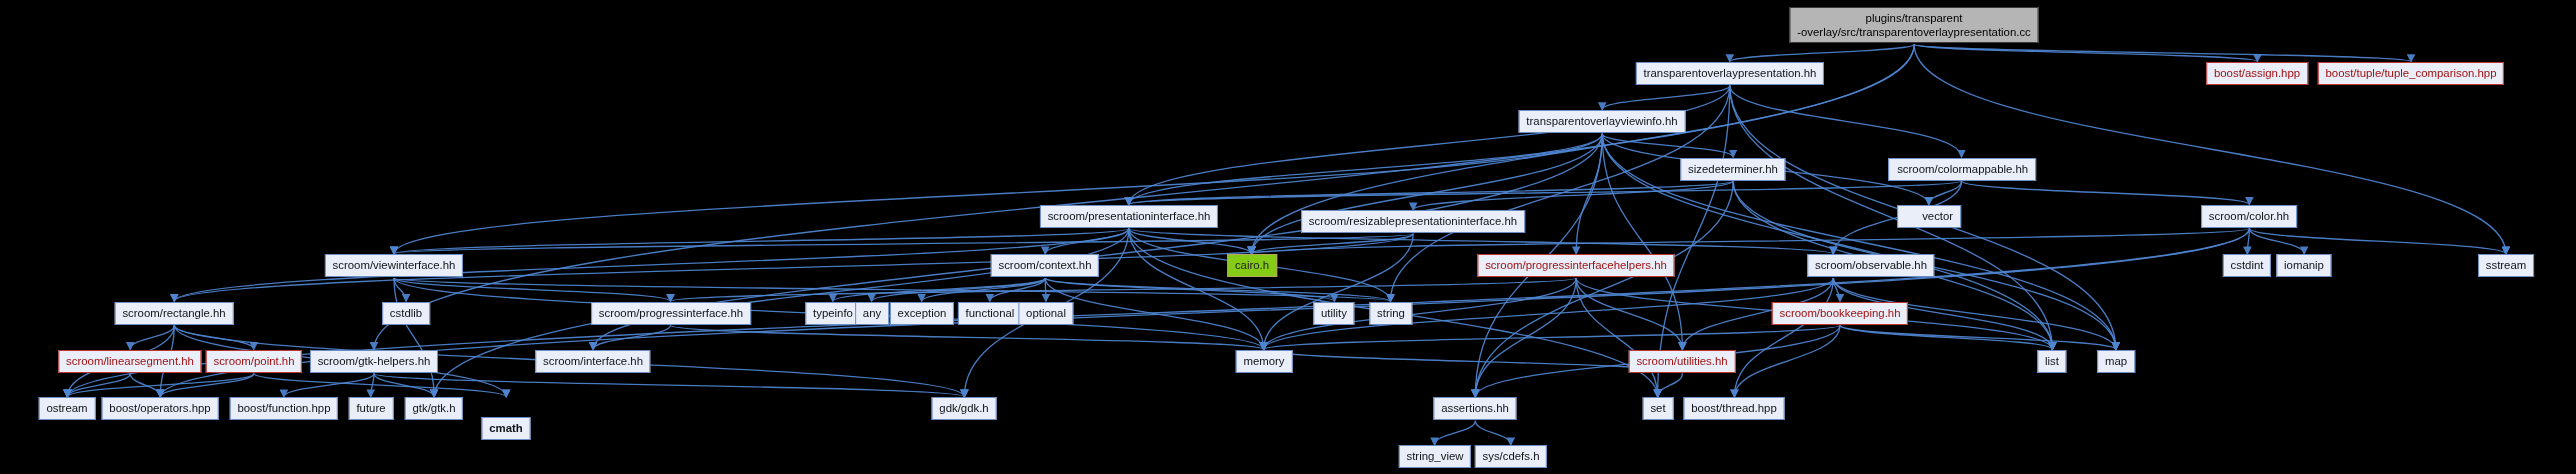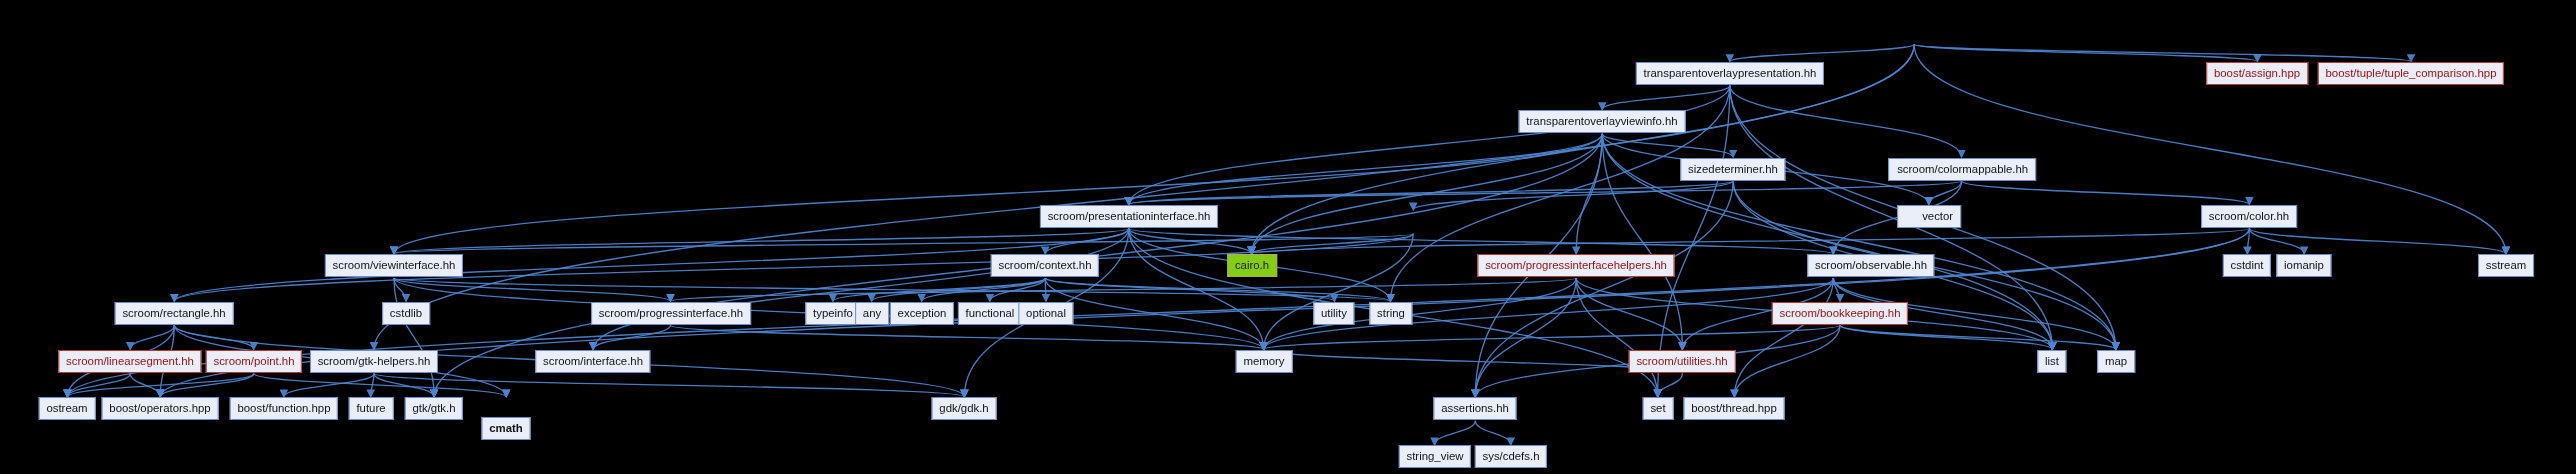--- a/index.html
+++ b/index.html
@@ -126,20 +126,24 @@
         <path d="M 195 559 C 195 576.5, 101 576.5, 101 594" class="edge" marker-end="url(#arrowhead)"></path>
         <path d="M 195 559 C 195 576.5, 240 576.5, 240 594" class="edge" marker-end="url(#arrowhead)"></path>
         <path d="M 380 559 C 380 576.5, 101 576.5, 101 594" class="edge" marker-end="url(#arrowhead)"></path>
         <path d="M 380 559 C 380 576.5, 240 576.5, 240 594" class="edge" marker-end="url(#arrowhead)"></path>
         <path d="M 380 559 C 380 576.5, 758 576.5, 758 594" class="edge" marker-end="url(#arrowhead)"></path>
         <path d="M 2209 630 C 2209 648, 2148 648, 2148 666" class="edge" marker-end="url(#arrowhead)"></path>
         <path d="M 2209 630 C 2209 648, 2262 648, 2262 666" class="edge" marker-end="url(#arrowhead)"></path>
       </g>
   </svg>
 
+<div class="node main" style="left: 1914px; top: 6.7px;">
+      <div>plugins/transparent</div>
+      <div>-overlay/src/transparentoverlaypresentation.cc</div>
+    </div>
     <div class="node normal" style="left: 1730px; top: 62px;">
       <div>transparentoverlaypresentation.hh</div>
     </div>
     <div class="node red" style="left: 2257px; top: 62px;">
       <div>boost/assign.hpp</div>
     </div>
     <div class="node red" style="left: 2411px; top: 62px;">
       <div>boost/tuple/tuple_comparison.hpp</div>
     </div>
     <div class="node normal" style="left: 1602px; top: 110px;">
@@ -153,20 +157,23 @@
     </div>
     <div class="node normal" style="left: 1929px; top: 205px; padding-left: 24px;">
       <div>vector</div>
     </div>
     <div class="node normal" style="left: 2249px; top: 205px;">
       <div>scroom/color.hh</div>
     </div>
     <div class="node normal" style="left: 1129px; top: 205px;">
       <div>scroom/presentationinterface.hh</div>
     </div>
+    <div class="node normal" style="left: 1413px; top: 210px;">
+      <div>scroom/resizablepresentationinterface.hh</div>
+    </div>
     <div class="node yellow" style="left: 1252px; top: 254px;">
       <div>cairo.h</div>
     </div>
     <div class="node normal" style="left: 1045px; top: 254px;">
       <div>scroom/context.hh</div>
     </div>
     <div class="node normal" style="left: 394px; top: 254px;">
       <div>scroom/viewinterface.hh</div>
     </div>
     <div class="node red" style="left: 1576px; top: 254px;">

